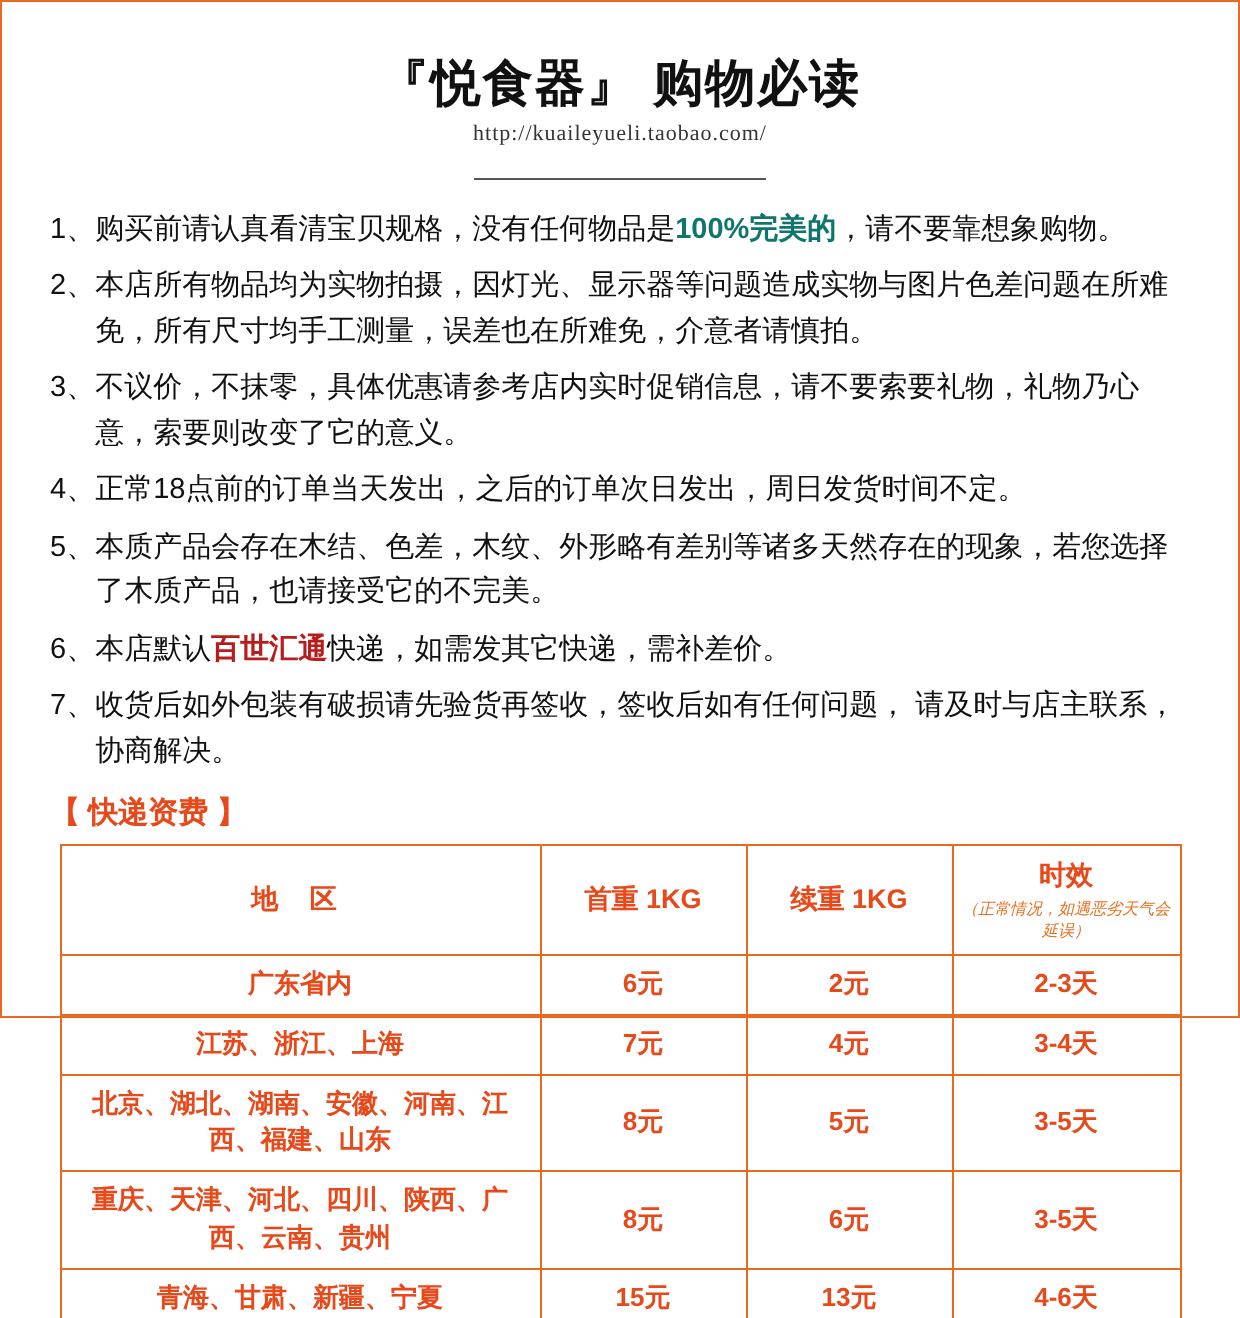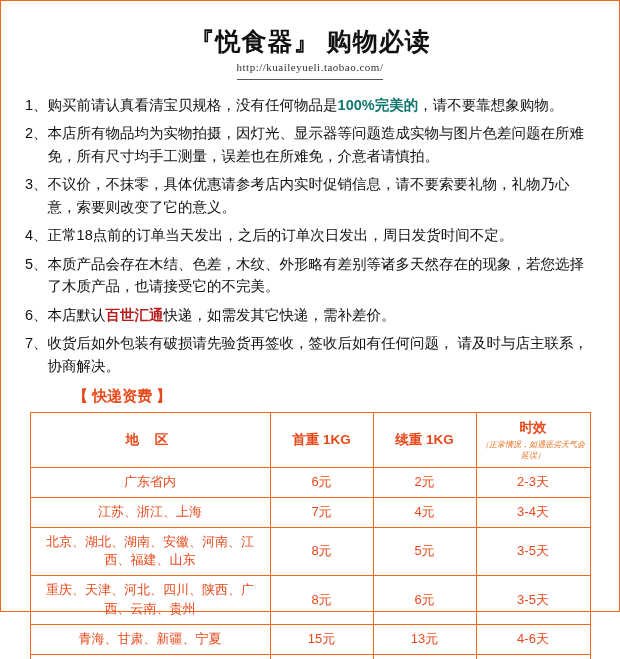--- a/index.html
+++ b/index.html
@@ -10,21 +10,21 @@
     width: 620px;
     height: 659px;
     background: #ffffff;
     font-family: "Liberation Sans", sans-serif;
     color: #111;
     overflow: hidden;
   }
   .page {
     position: relative;
     width: 620px;
-    height: 612px;
+    height: 509px;
     box-sizing: border-box;
     border: 1px solid #e96a1f;
     background: #fff;
   }
   .inner {
     padding: 16px 18px 0 18px;
   }
   
   .header {
     text-align: center;
@@ -41,21 +41,21 @@
   .subtitle {
     font-family: "Liberation Serif", serif;
     font-size: 11px;
     color: #333;
     margin-top: 3px;
     letter-spacing: 0.5px;
   }
   .subtitle-underline {
     display: inline-block;
     border-bottom: 1px solid #555;
-    padding-bottom: 6px;
+    padding-bottom: 16px;
   }
   
   .terms {
     margin-top: 14px;
     padding: 0 6px;
   }
   .term {
     display: flex;
     align-items: flex-start;
     font-size: 14.5px;
@@ -79,21 +79,20 @@
     font-weight: bold;
   }
   
   .section-heading {
     margin-top: 10px;
     margin-bottom: 6px;
     padding-left: 6px;
     font-size: 15px;
     font-weight: bold;
     color: #e8491b;
-    margin-left: 48px;
   }
   
   table.fees {
     border-collapse: collapse;
     width: 560px;
     margin: 0 auto;
     table-layout: fixed;
   }
   table.fees th, table.fees td {
     border: 1px solid #e96a1f;
@@ -116,25 +115,25 @@
     font-size: 8px;
     font-weight: normal;
     color: #e8701f;
     letter-spacing: 0;
     margin-top: 1px;
     font-style: italic;
   }
   td.region {
     text-align: left;
     padding-left: 10px;
-    font-weight: normal;
+    font-weight: bold;
     margin-left: 36px;
   }
   td.val {
-    font-weight: normal;
+    font-weight: bold;
   }
 </style>
 </head>
 <body>
 
 <div class="page">
   <div class="inner">
 
     <div class="header">
       <div class="title">『悦食器』 购物必读</div>

